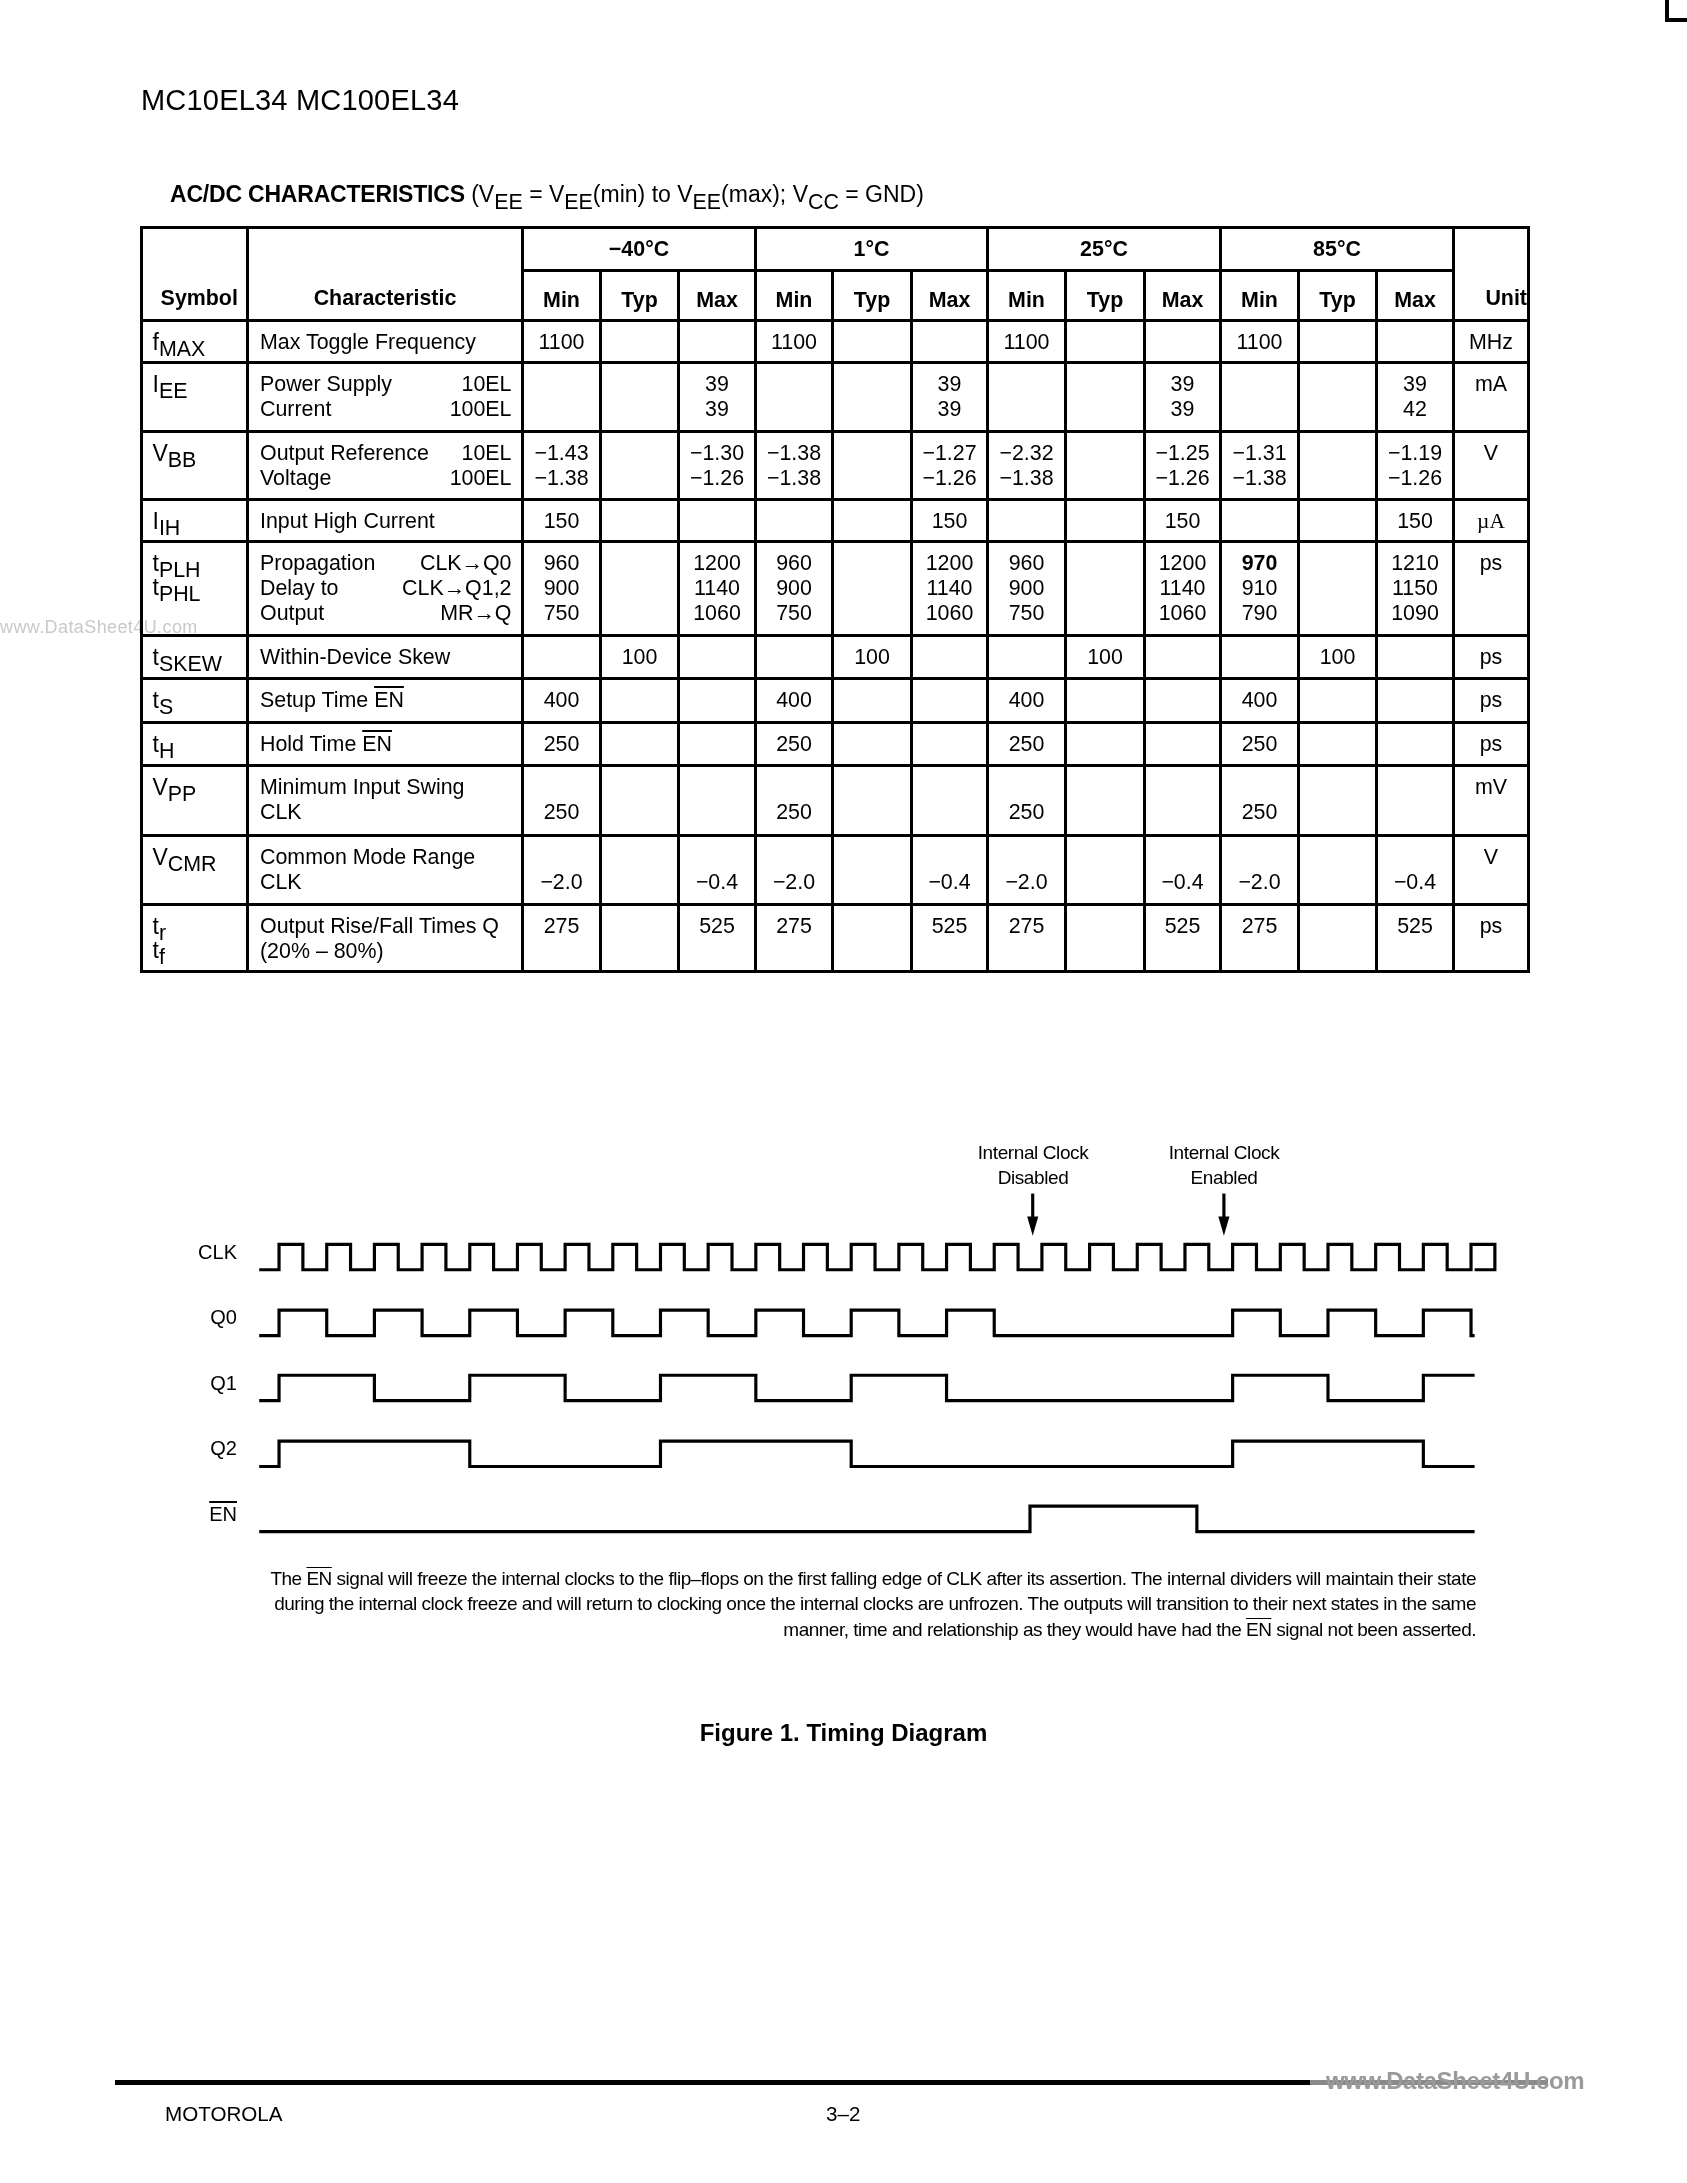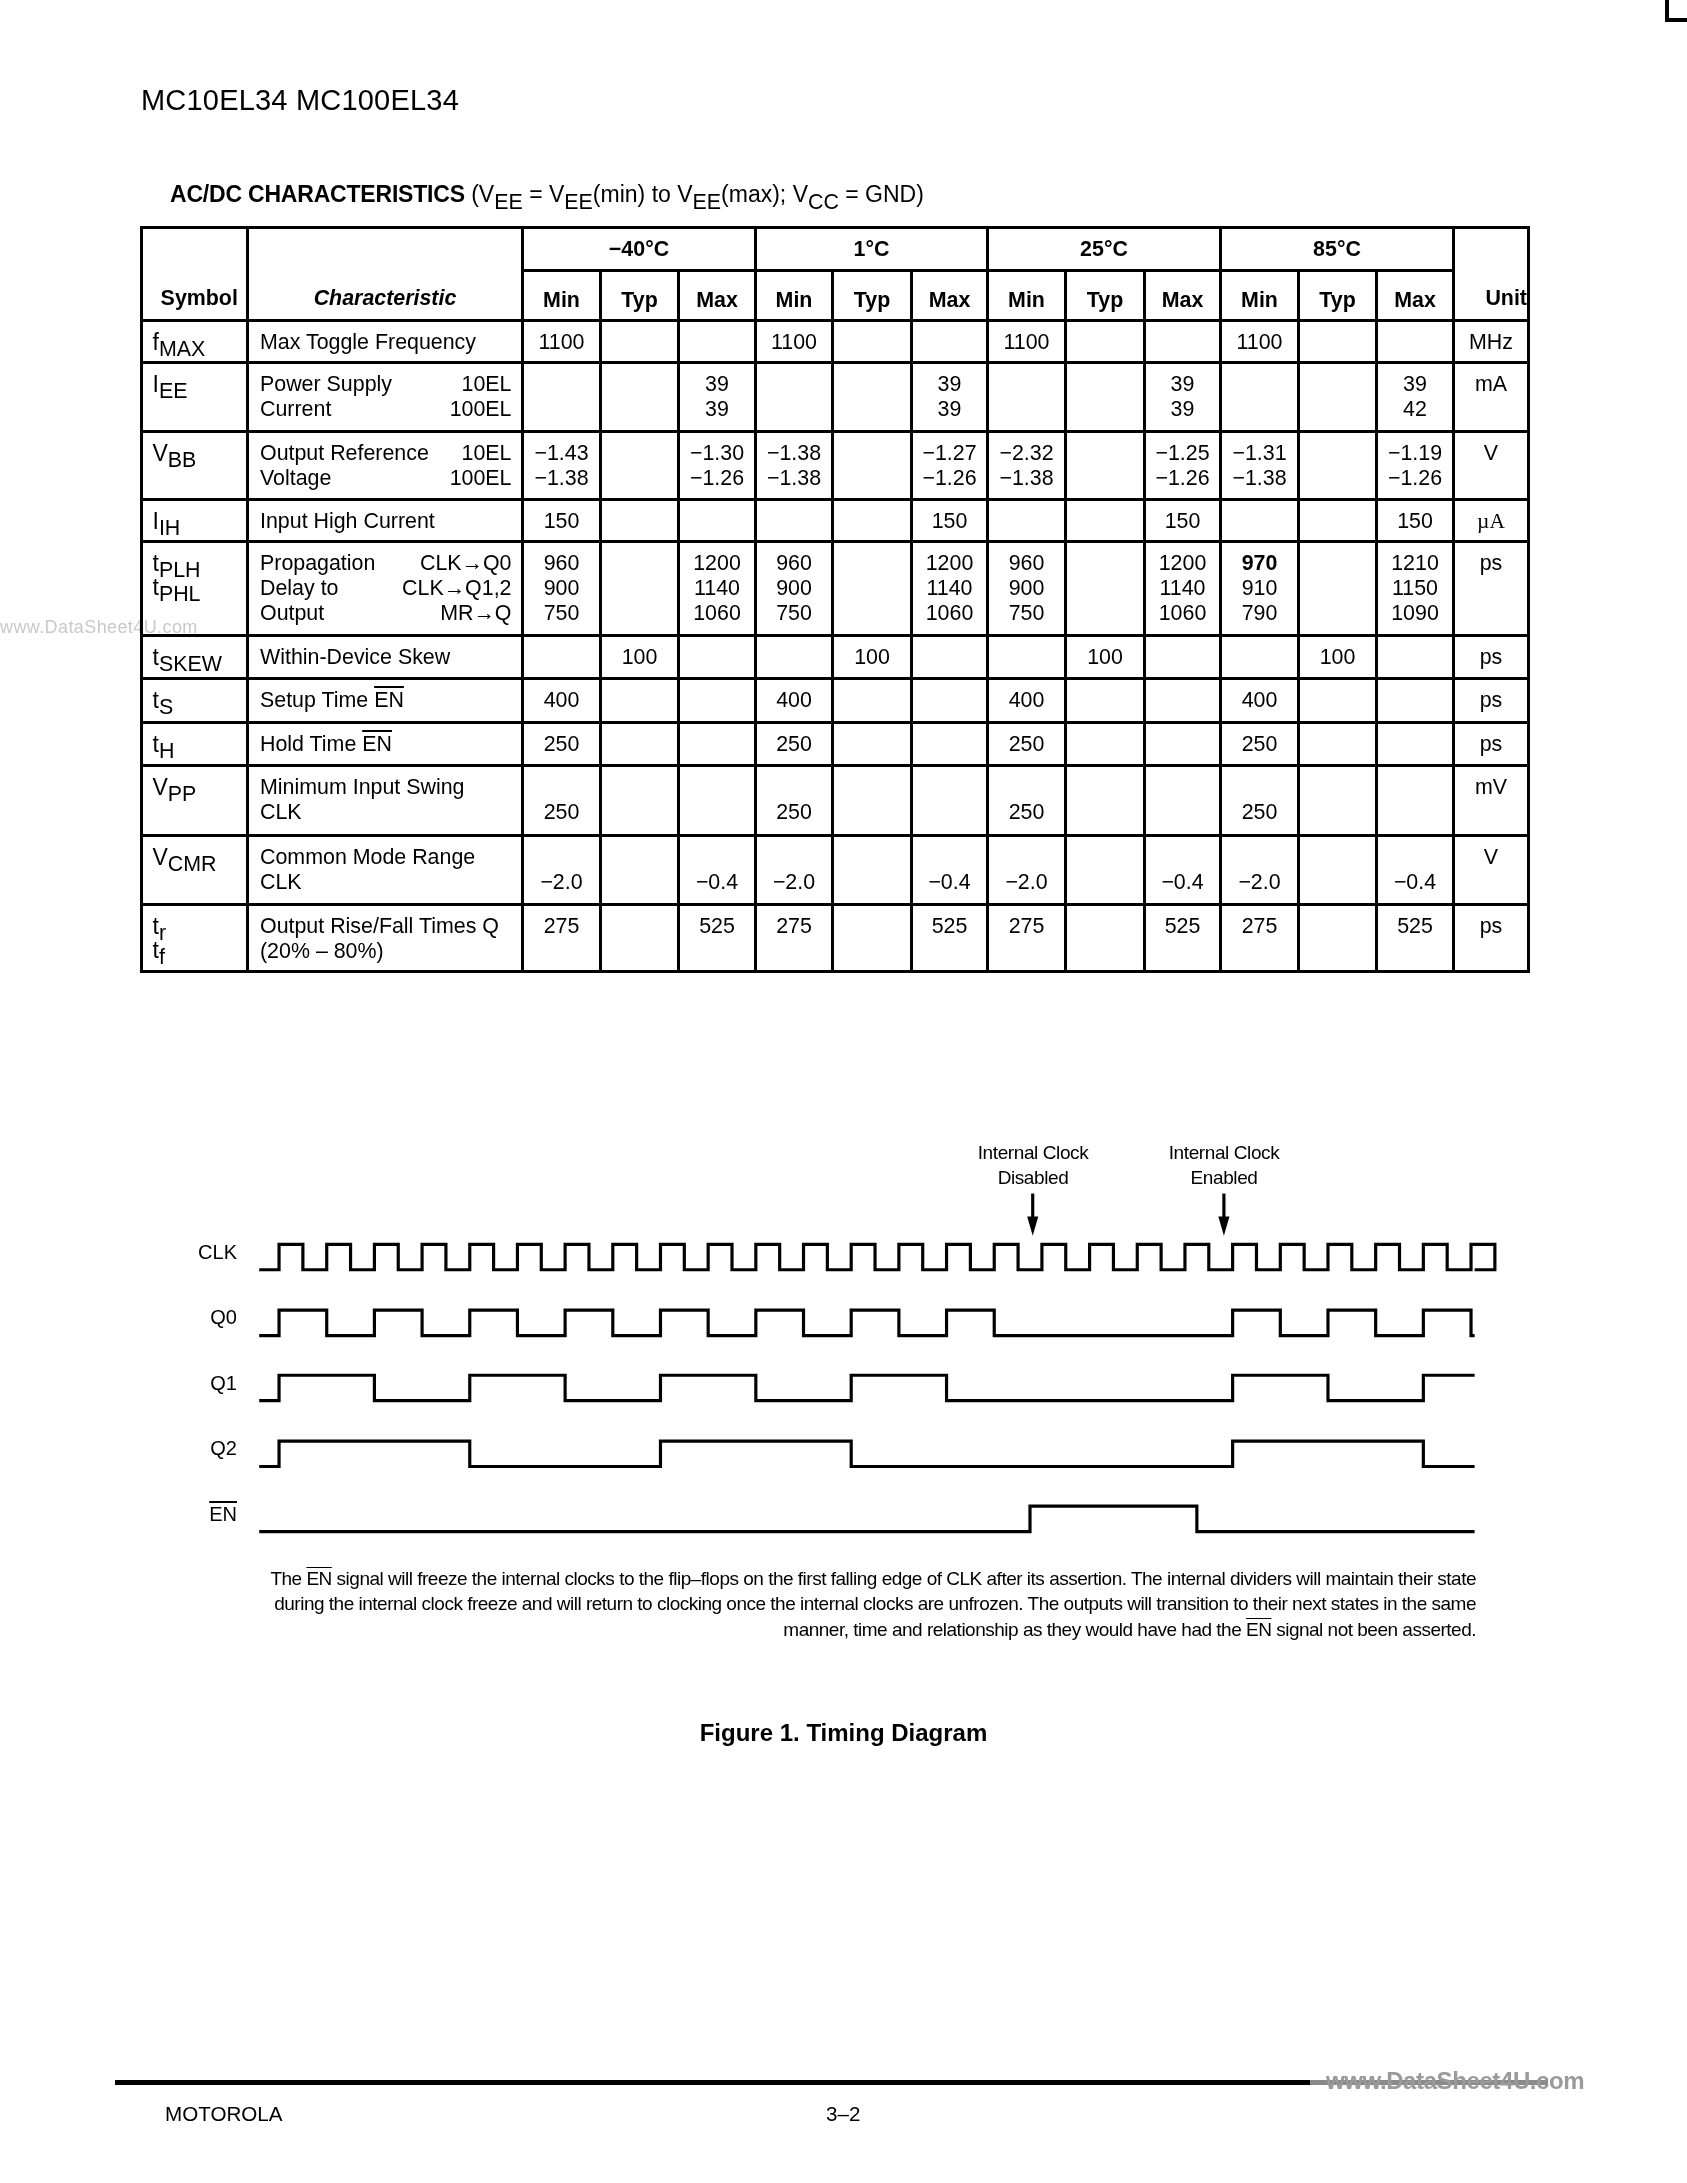--- a/index.html
+++ b/index.html
@@ -14,21 +14,21 @@
   #section-heading sub { font-size:21.4px; vertical-align:-7.1px; line-height:0; }
 
   
   #spec-table { position:absolute; left:140px; top:226px; border-collapse:collapse;
                 table-layout:fixed; font-size:21.4px; }
   #spec-table td, #spec-table th { border:3.2px solid #000; padding:0; vertical-align:top; }
   #spec-table th { font-weight:bold; font-size:21.4px; }
   .th-temp { height:40px; text-align:center; vertical-align:middle !important; }
   .th-sub { height:41px; text-align:center; vertical-align:bottom !important; padding-bottom:6.4px !important; }
   .th-sym { text-align:center; vertical-align:bottom !important; padding:0 0 8px 9.5px !important; }
-  .th-char { text-align:center; vertical-align:bottom !important; padding-bottom:8px !important;font-style:italic; }
+  .th-char { text-align:center; vertical-align:bottom !important; padding-bottom:8px !important; }
   .th-unit { text-align:right; vertical-align:bottom !important; padding-bottom:8px !important; }
   .sym { padding:8px 0 0 9.5px !important; font-size:23px; line-height:24px; }
   .sym sub { font-size:21.4px; vertical-align:-5.6px; line-height:0; }
   .char { padding:8px 9.5px 0 11px !important; line-height:24.6px; }
   .char .line { display:flex; justify-content:space-between; white-space:nowrap; }
   .val { text-align:center; padding-top:8px !important; line-height:24.6px; }
   .unit { text-align:center; padding-top:8px !important; line-height:24.6px; }
   .over { text-decoration:overline; }
   .sym-sub-line { display:block; }
 

